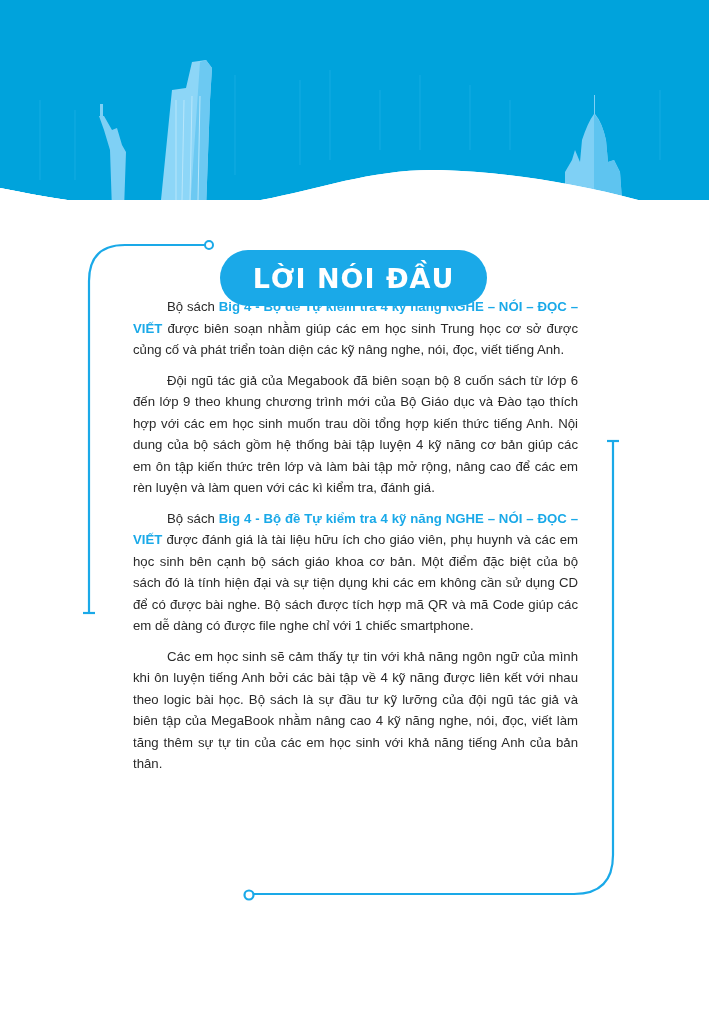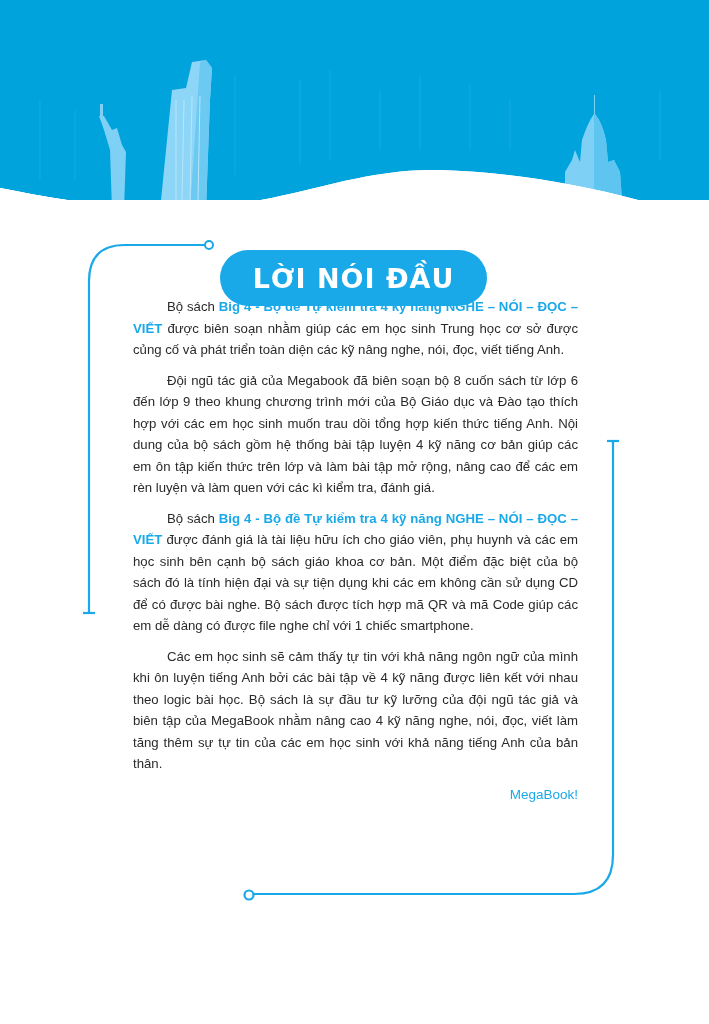--- a/index.html
+++ b/index.html
@@ -98,14 +98,13 @@
 
 <div class="content">
   <p>
     <span>Bộ sách </span><span class="hl">Big 4 - Bộ đề Tự kiểm tra 4 kỹ năng NGHE – NÓI – ĐỌC – VIẾT</span><span> được biên soạn nhằm giúp các em học sinh Trung học cơ sở được củng cố và phát triển toàn diện các kỹ nâng nghe, nói, đọc, viết tiếng Anh.</span>
   </p>
   <p>Đội ngũ tác giả của Megabook đã biên soạn bộ 8 cuốn sách từ lớp 6 đến lớp 9 theo khung chương trình mới của Bộ Giáo dục và Đào tạo thích hợp với các em học sinh muốn trau dồi tổng hợp kiến thức tiếng Anh. Nội dung của bộ sách gồm hệ thống bài tập luyện 4 kỹ năng cơ bản giúp các em ôn tập kiến thức trên lớp và làm bài tập mở rộng, nâng cao để các em rèn luyện và làm quen với các kì kiểm tra, đánh giá.</p>
   <p>
     <span>Bộ sách </span><span class="hl">Big 4 - Bộ đề Tự kiểm tra 4 kỹ năng NGHE – NÓI – ĐỌC – VIẾT</span><span> được đánh giá là tài liệu hữu ích cho giáo viên, phụ huynh và các em học sinh bên cạnh bộ sách giáo khoa cơ bản. Một điểm đặc biệt của bộ sách đó là tính hiện đại và sự tiện dụng khi các em không cần sử dụng CD để có được bài nghe. Bộ sách được tích hợp mã QR và mã Code giúp các em dễ dàng có được file nghe chỉ với 1 chiếc smartphone.</span>
   </p>
   <p>Các em học sinh sẽ cảm thấy tự tin với khả năng ngôn ngữ của mình khi ôn luyện tiếng Anh bởi các bài tập về 4 kỹ năng được liên kết với nhau theo logic bài học. Bộ sách là sự đầu tư kỹ lưỡng của đội ngũ tác giả và biên tập của MegaBook nhằm nâng cao 4 kỹ năng nghe, nói, đọc, viết làm tăng thêm sự tự tin của các em học sinh với khả năng tiếng Anh của bản thân.</p>
-  <div class="signature">MegaBook!</div>
 </div>
 
 </body></html>

